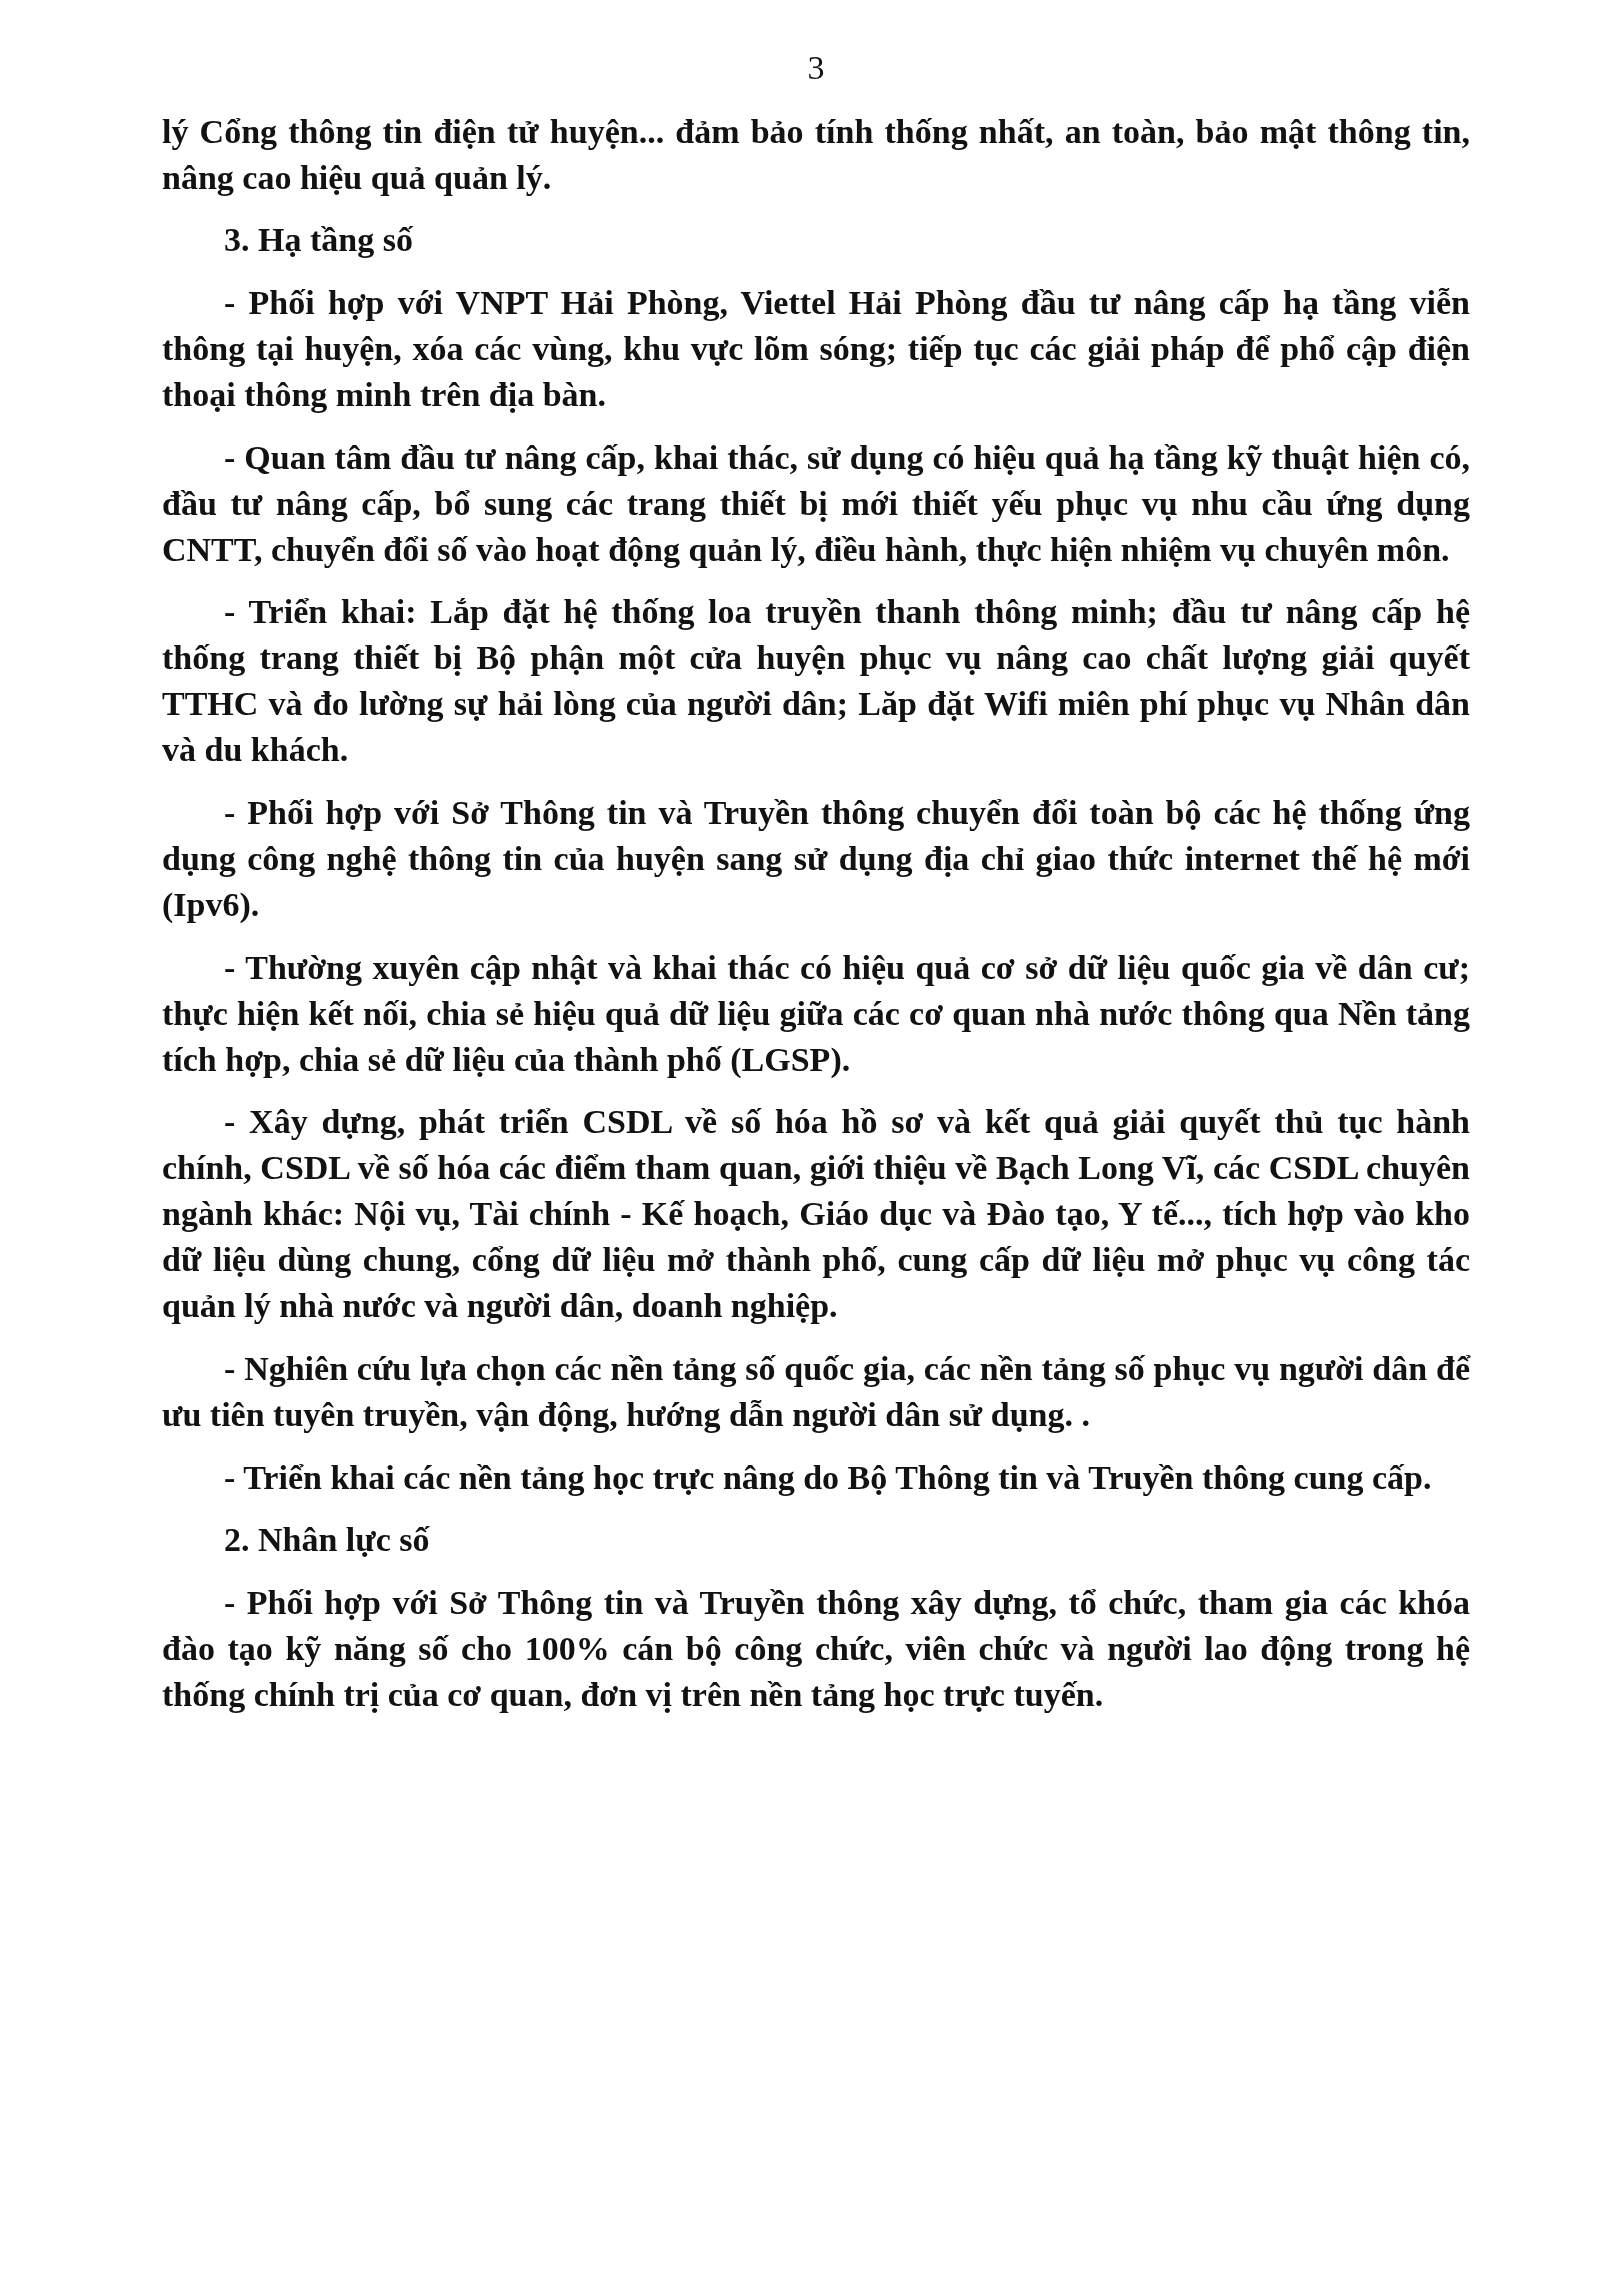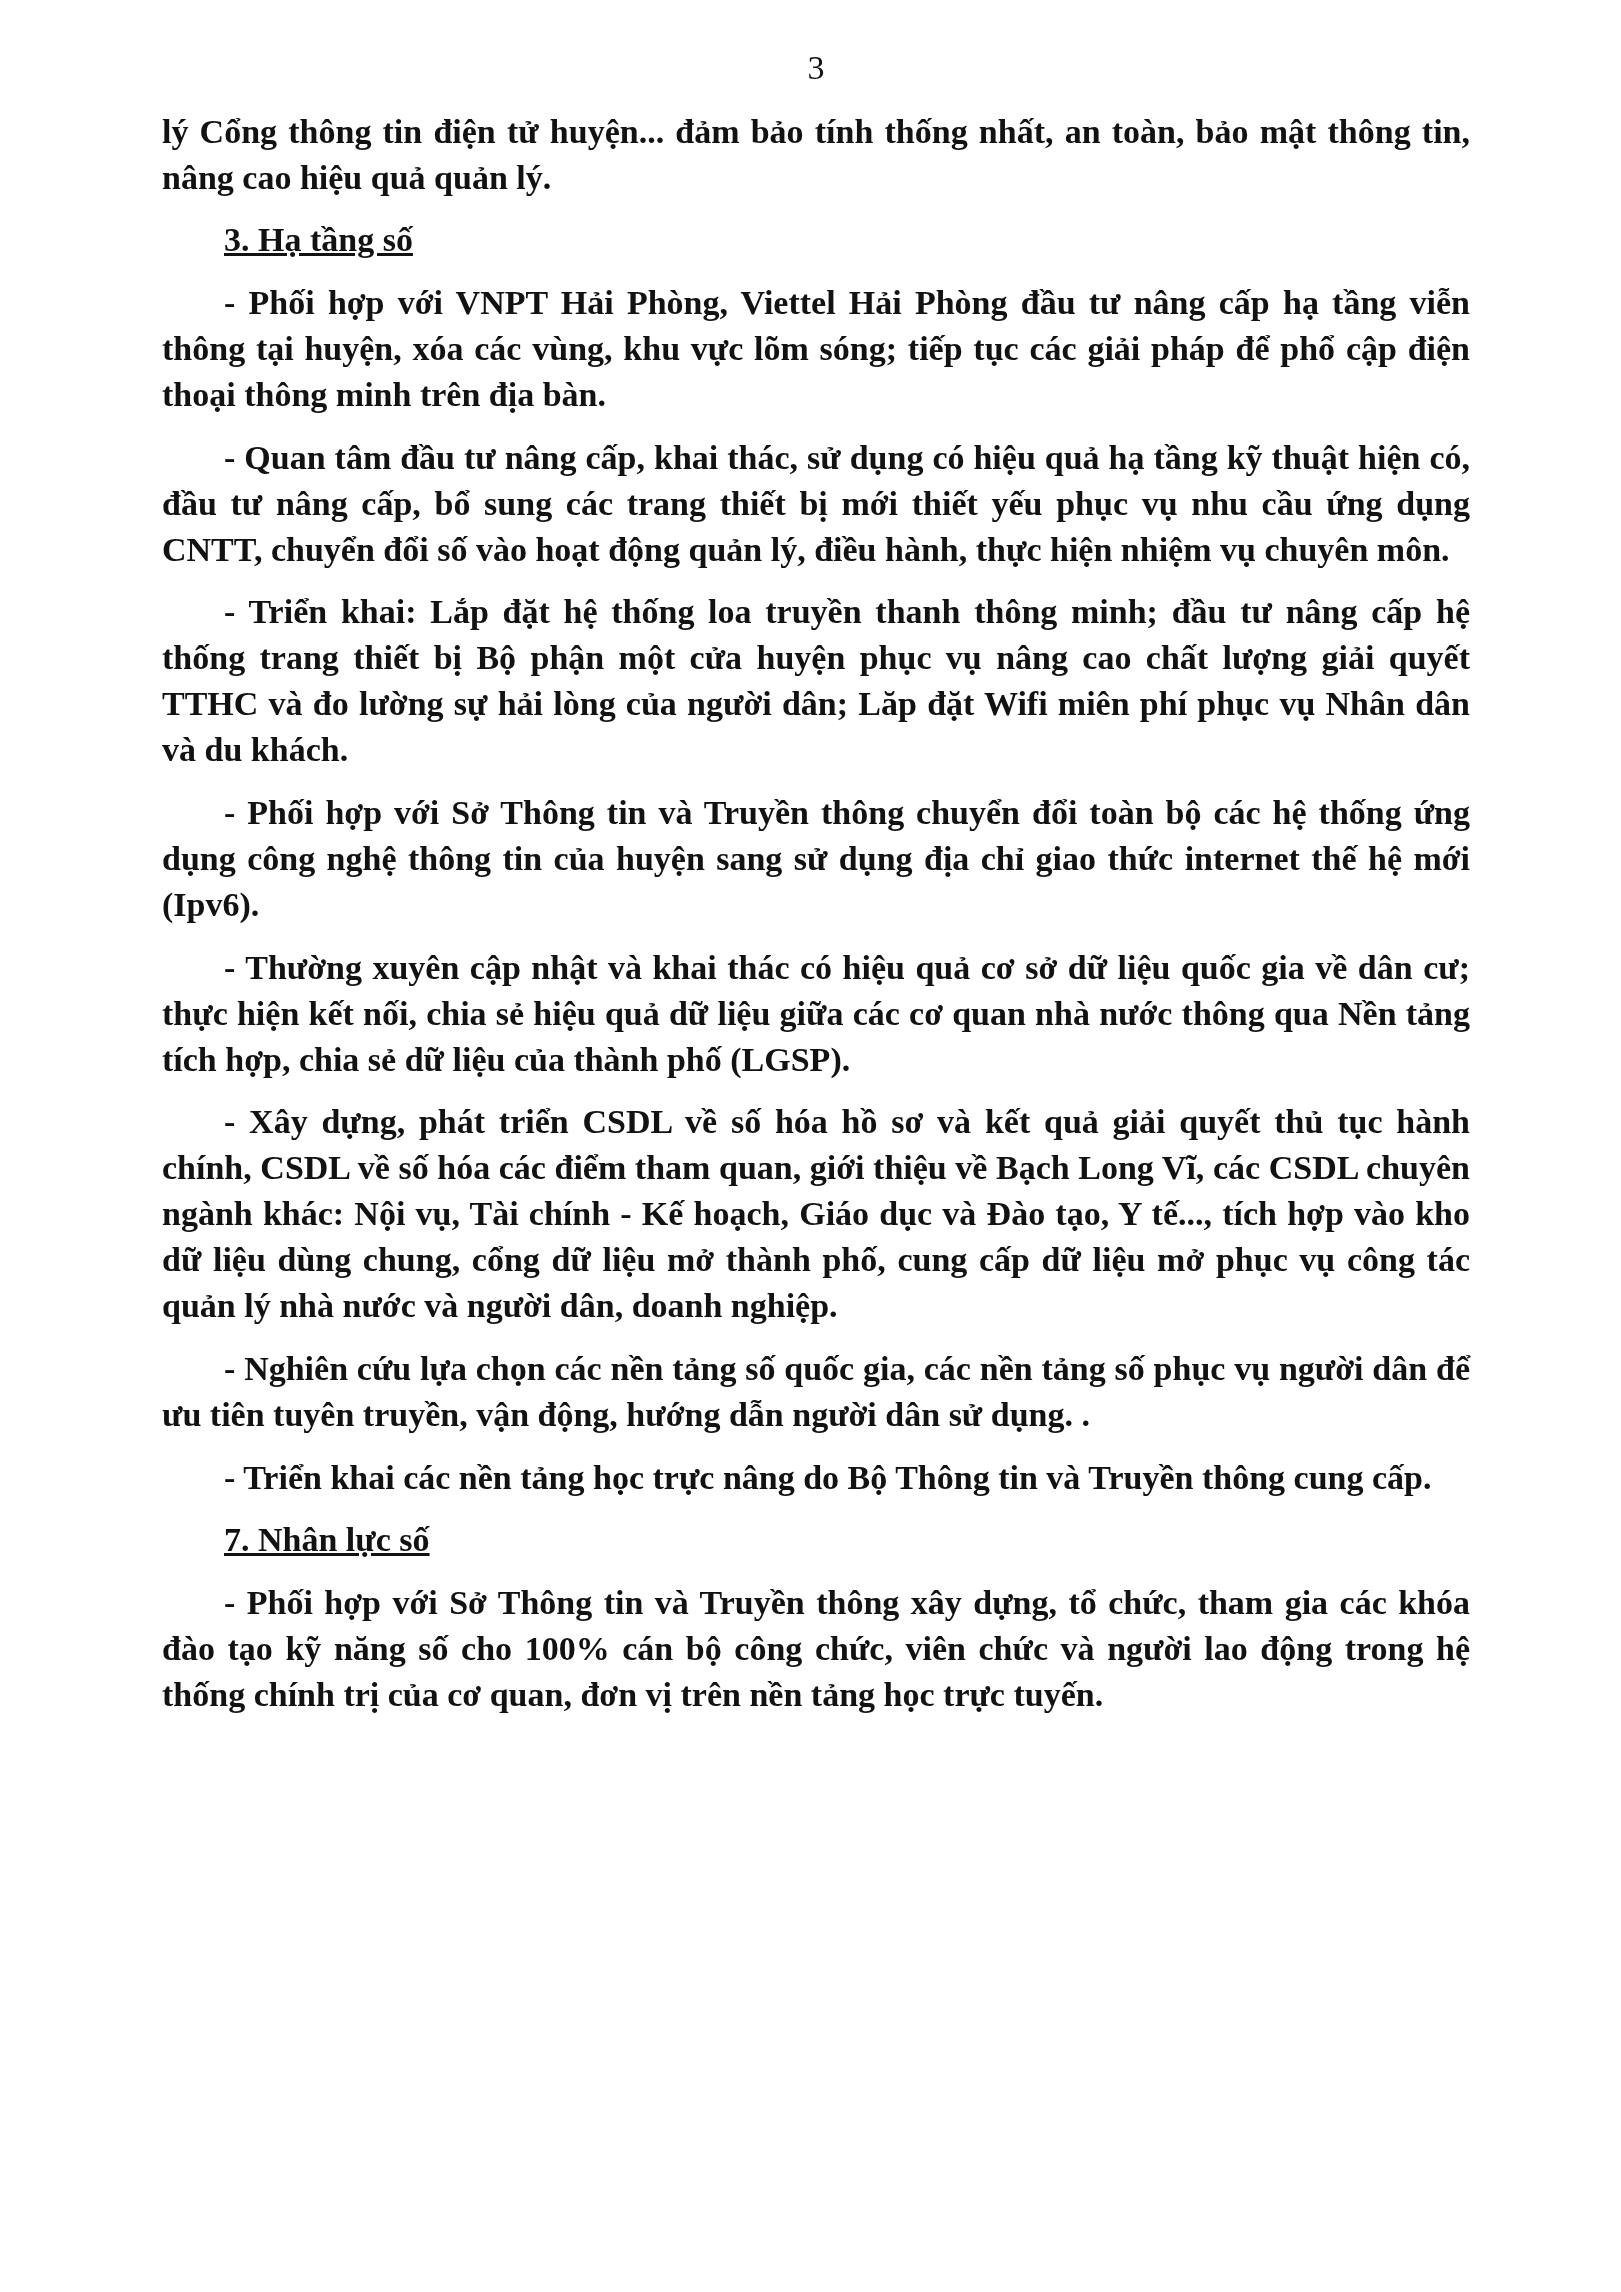--- a/index.html
+++ b/index.html
@@ -32,21 +32,20 @@
   }
   .para.no-indent {
     text-indent: 0;
   }
   .heading {
     font-weight: bold;
     font-size: 34px;
     margin: 5.9px 0 16.7px 0;
     padding-left: 62px;
     text-align: left;
-    text-decoration: underline;
   }
 </style>
 </head>
 <body>
 
 <div class="page">
 
   <div class="page-number">3</div>
 
   <p class="para no-indent">lý Cổng thông tin điện tử huyện... đảm bảo tính thống nhất, an toàn, bảo mật thông tin, nâng cao hiệu quả quản lý.</p>
@@ -64,18 +63,18 @@
 
   <p class="para">- Thường xuyên cập nhật và khai thác có hiệu quả cơ sở dữ liệu quốc gia về dân cư; thực hiện kết nối, chia sẻ hiệu quả dữ liệu giữa các cơ quan nhà nước thông qua Nền tảng tích hợp, chia sẻ dữ liệu của thành phố (LGSP).</p>
 
   <p class="para">- Xây dựng, phát triển CSDL về số hóa hồ sơ và kết quả giải quyết thủ tục hành chính, CSDL về số hóa các điểm tham quan, giới thiệu về Bạch Long Vĩ, các CSDL chuyên ngành khác: Nội vụ, Tài chính - Kế hoạch, Giáo dục và Đào tạo, Y tế..., tích hợp vào kho dữ liệu dùng chung, cổng dữ liệu mở thành phố, cung cấp dữ liệu mở phục vụ công tác quản lý nhà nước và người dân, doanh nghiệp.</p>
 
 
   <p class="para">- Nghiên cứu lựa chọn các nền tảng số quốc gia, các nền tảng số phục vụ người dân để ưu tiên tuyên truyền, vận động, hướng dẫn người dân sử dụng. .</p>
 
   <p class="para">- Triển khai các nền tảng học trực nâng do Bộ Thông tin và Truyền thông cung cấp.</p>
 
-  <h3 class="heading">7. Nhân lực số</h3>
+  <h3 class="heading">2. Nhân lực số</h3>
 
   <p class="para">- Phối hợp với Sở Thông tin và Truyền thông xây dựng, tổ chức, tham gia các khóa đào tạo kỹ năng số cho 100% cán bộ công chức, viên chức và người lao động trong hệ thống chính trị của cơ quan, đơn vị trên nền tảng học trực tuyến.</p>
 
 </div>
 
 
 </body></html>

